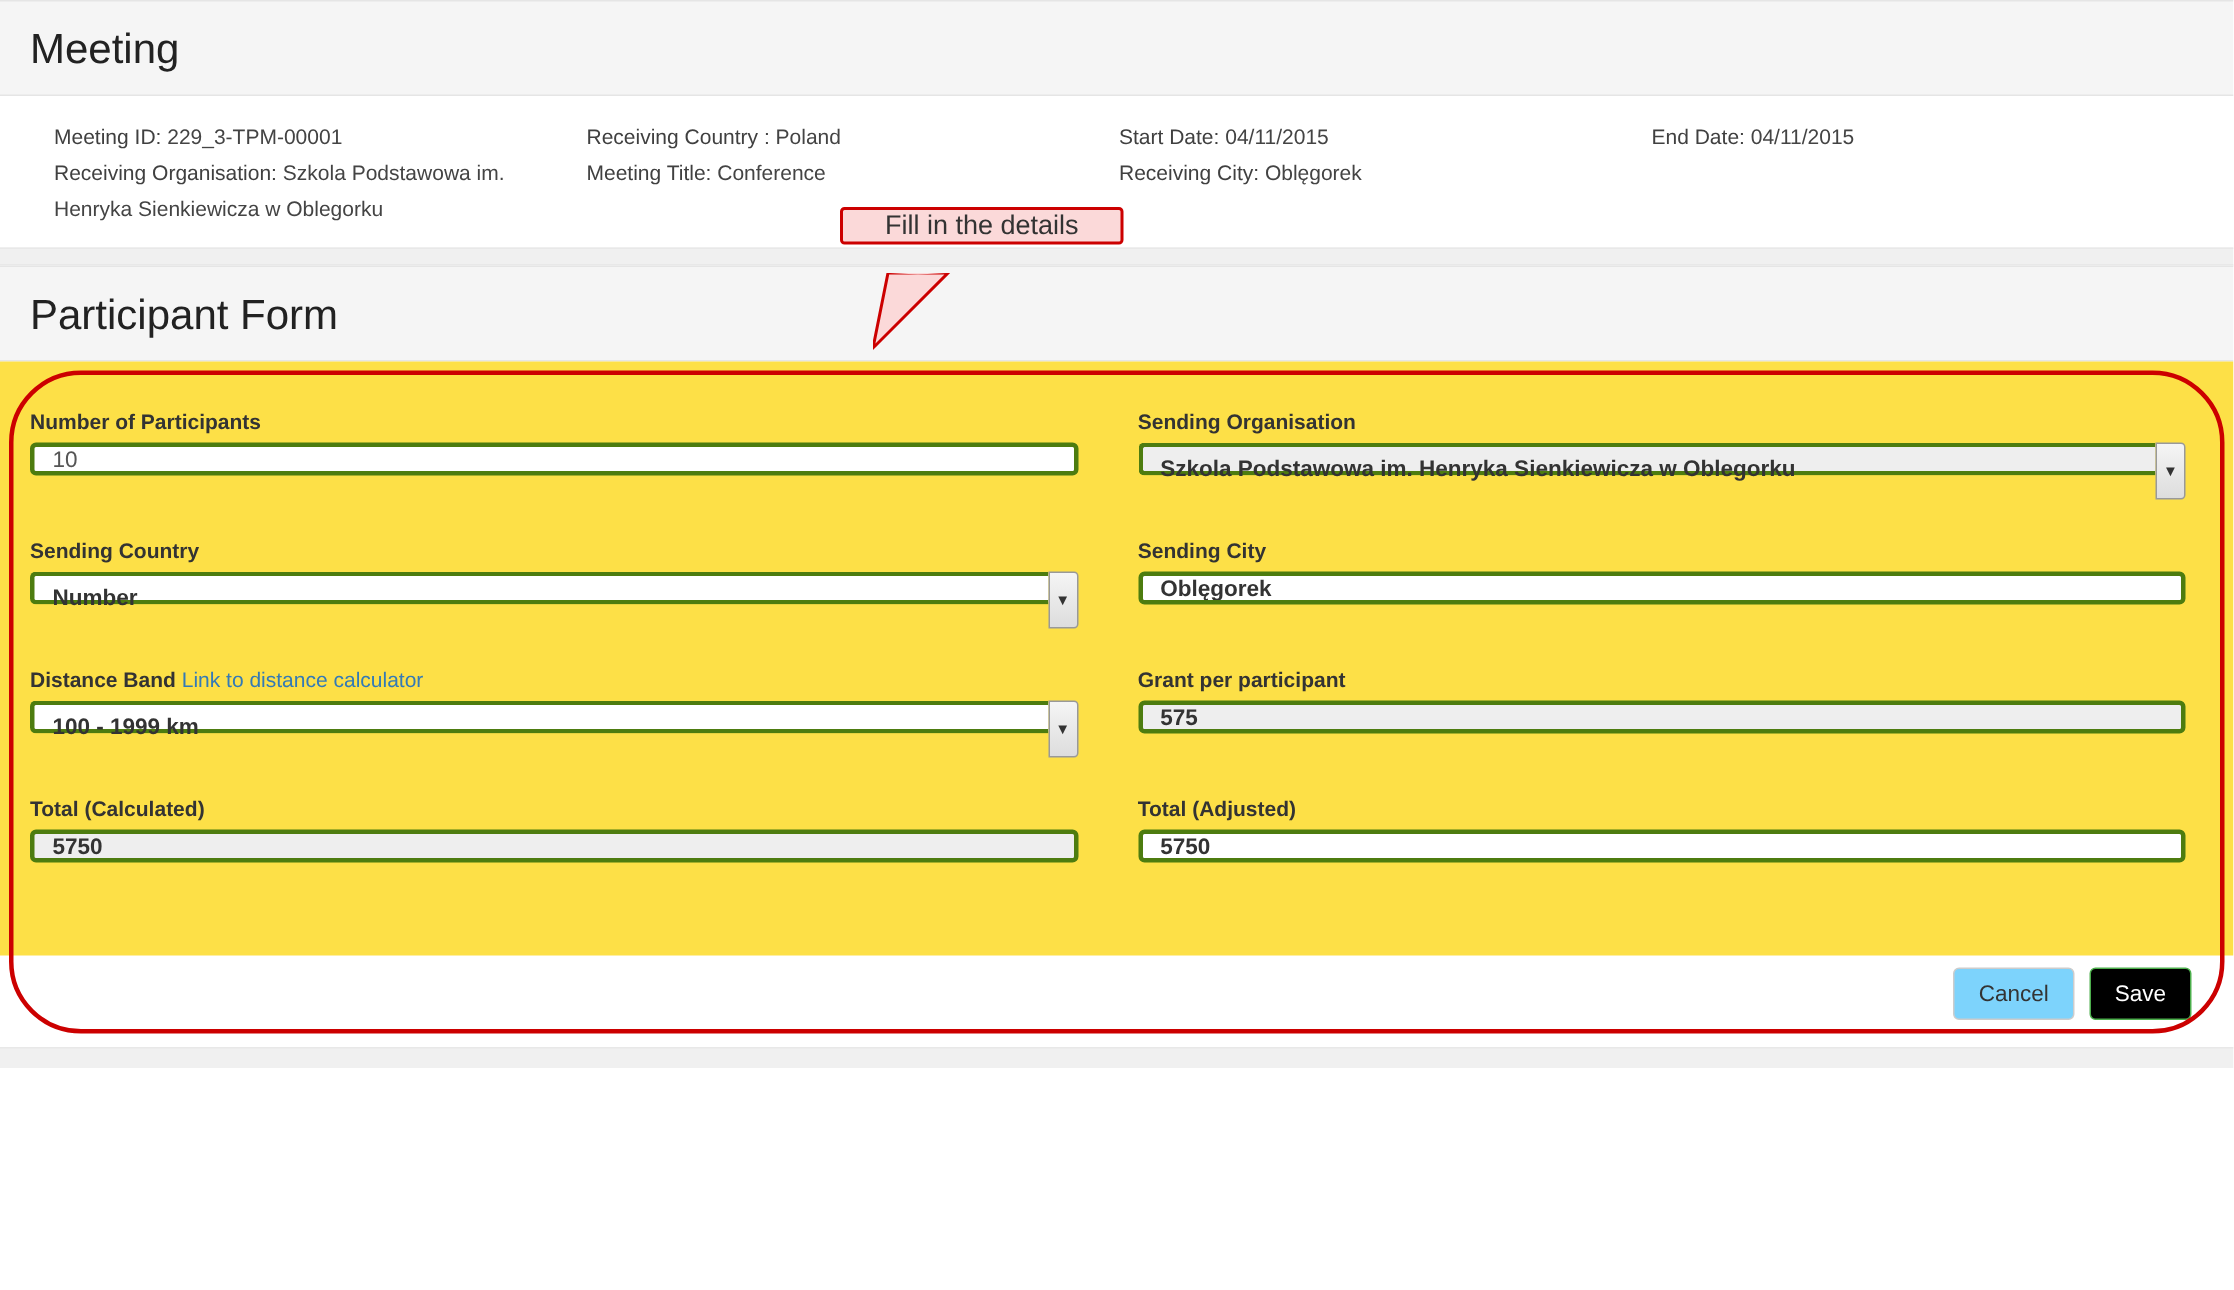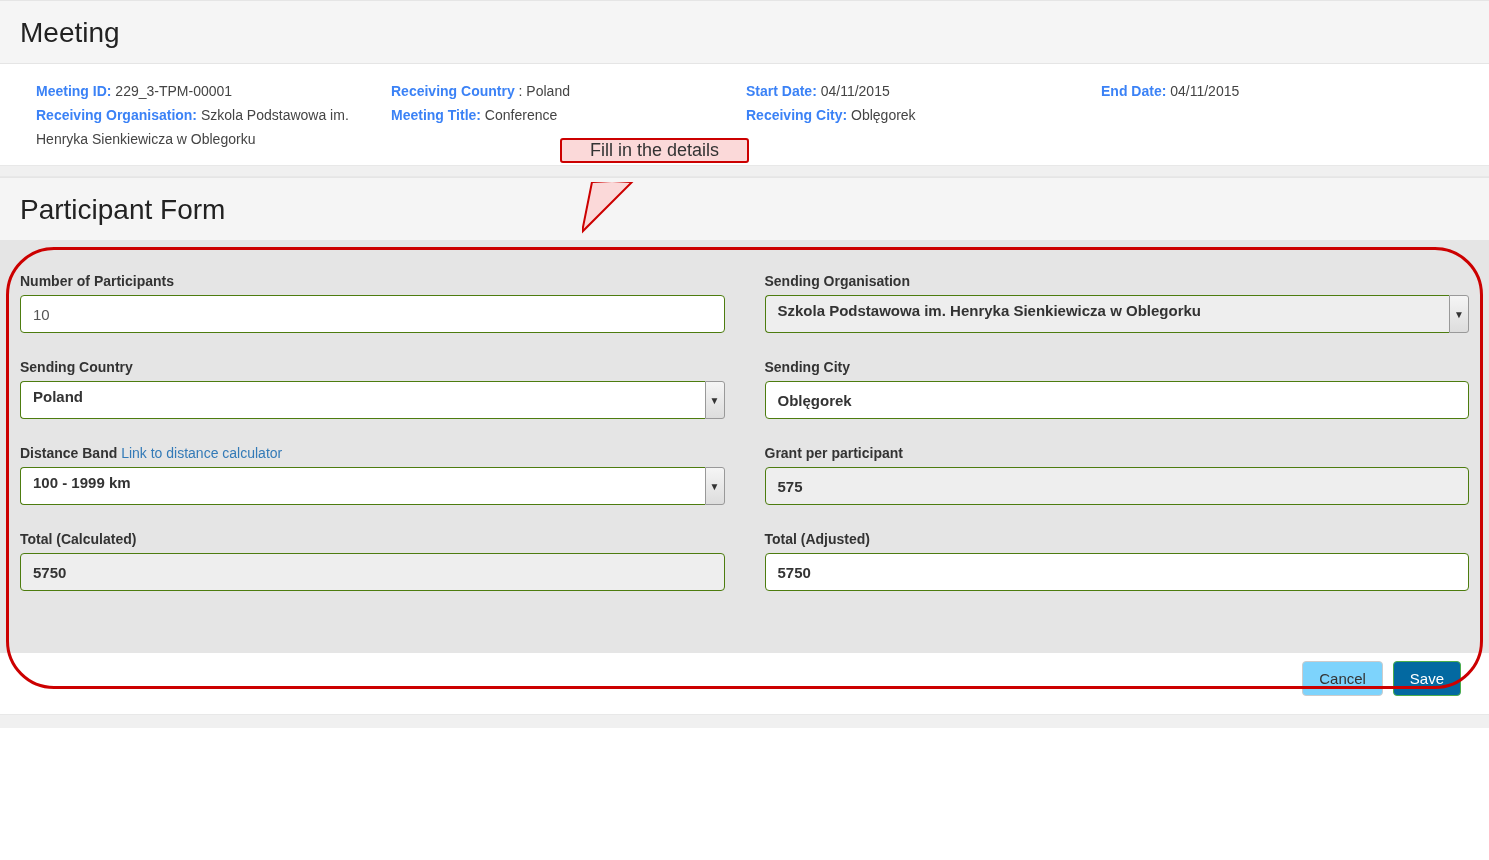--- a/index.html
+++ b/index.html
@@ -27,47 +27,47 @@
     flex-wrap: wrap;
   }
   .meta-col {
     padding-right: 20px;
   }
   .meta-col-1 { width: 355px; }
   .meta-col-2 { width: 355px; }
   .meta-col-3 { width: 355px; }
   .meta-col-4 { flex: 1; }
   .meta-line { line-height: 1.7; color: #444; }
-  .meta-label { font-weight: 700; color: #3b82f6; }
+  .meta-label { font-weight: 400; color: #404040; }
   .gap-bar { height: 12px; background: #f0f0f0; border-top:1px solid #e8e8e8; border-bottom:1px solid #e8e8e8;}
   .form-area {
     position: relative;
-    padding: 14px 20px 6px 20px;
-    background: #e5e5e5;
+    padding: 14px 32px 6px 20px;
+    background: #fde047;
   }
   .form-grid {
     display: grid;
     grid-template-columns: 1fr 1fr;
     column-gap: 40px;
     row-gap: 26px;
     padding: 6px 0 12px 0;
   }
   .form-group { }
   .form-label {
     font-weight: 700;
     font-size: 14px;
     color: #333;
     display: block;
     margin-bottom: 6px;
   }
   .form-label a { color: #337ab7; text-decoration: none; font-weight: 400; text-align: right;}
   .form-control {
     width: 100%;
-    height: 38px;
-    border: 1px solid #4d7c0f;
+    height: 22px;
+    border: 3px solid #4d7c0f;
     border-radius: 4px;
     padding: 6px 12px;
     font-size: 15px;
     color: #555;
     background: #fff;
   }
   .form-control.bold { font-weight: 700; color: #333;}
   .form-control[readonly], .form-control.readonly {
     background: #eee;
   }
@@ -133,21 +133,21 @@
     border-radius: 4px;
     cursor: pointer;
     margin-left: 6px;
   }
   .btn-default {
     background: #7dd3fc;
     border: 1px solid #ccc;
     color: #333;
   }
   .btn-success {
-    background: #0369a1;
+    background: #000000;
     border: 1px solid #4cae4c;
     color: #fff;
   }
   .page-bottom { height: 14px; background: #f0f0f0; border-top:1px solid #e8e8e8;}
 </style>
 </head>
 <body>
 
 <div class="panel-header">
   <h1 class="panel-title">Meeting</h1>
@@ -220,21 +220,21 @@
       <label class="form-label">Sending Organisation</label>
       <div class="select-wrap">
         <div class="form-control readonly bold sel-main">Szkola Podstawowa im. Henryka Sienkiewicza w Oblegorku</div>
         <div class="sel-btn">▼</div>
       </div>
     </div>
 
     <div class="form-group">
       <label class="form-label">Sending Country</label>
       <div class="select-wrap">
-        <div class="form-control bold sel-main">Poland</div>
+        <div class="form-control bold sel-main">Number</div>
         <div class="sel-btn">▼</div>
       </div>
     </div>
     <div class="form-group">
       <label class="form-label">Sending City</label>
       <input class="form-control bold" type="text" value="Oblęgorek" style="">
     </div>
 
     <div class="form-group">
       <label class="form-label">

